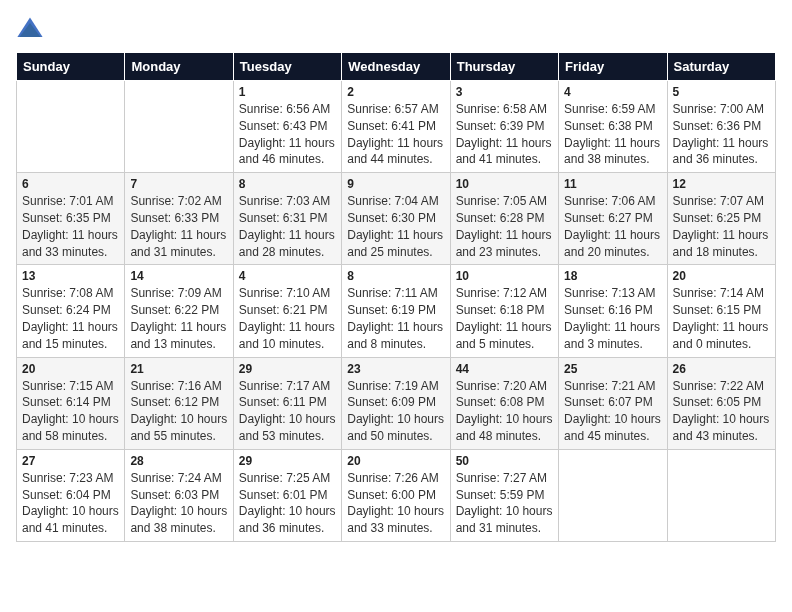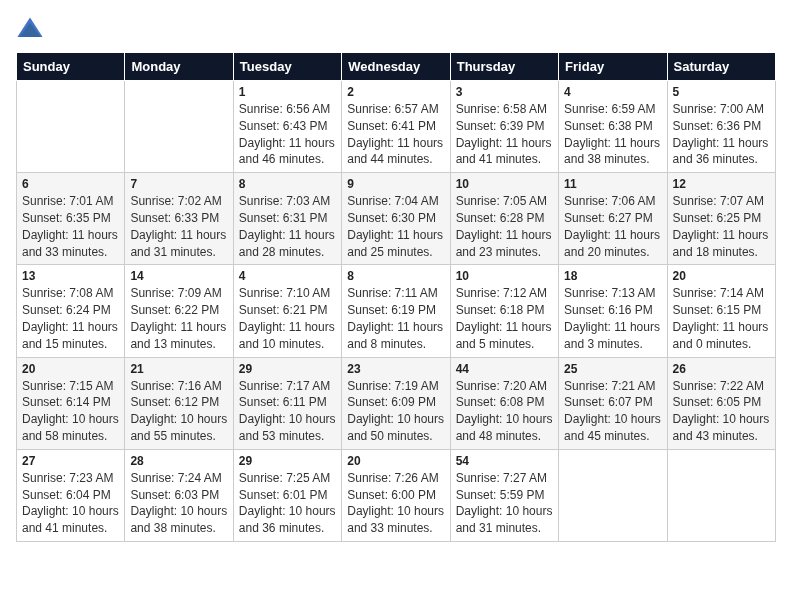--- a/index.html
+++ b/index.html
@@ -236,20 +236,20 @@
         </td>
         <td>
           <div class="day-num">29</div>
           <div class="day-info">Sunrise: 7:25 AM<br>Sunset: 6:01 PM<br>Daylight: 10 hours and 36 minutes.</div>
         </td>
         <td>
           <div class="day-num">20</div>
           <div class="day-info">Sunrise: 7:26 AM<br>Sunset: 6:00 PM<br>Daylight: 10 hours and 33 minutes.</div>
         </td>
         <td>
-          <div class="day-num">54</div>
+          <div class="day-num">50</div>
           <div class="day-info">Sunrise: 7:27 AM<br>Sunset: 5:59 PM<br>Daylight: 10 hours and 31 minutes.</div>
         </td>
         <td class="empty-cell"></td>
         <td class="empty-cell"></td>
       </tr>
     </tbody>
 </table>
 
 </body></html>

